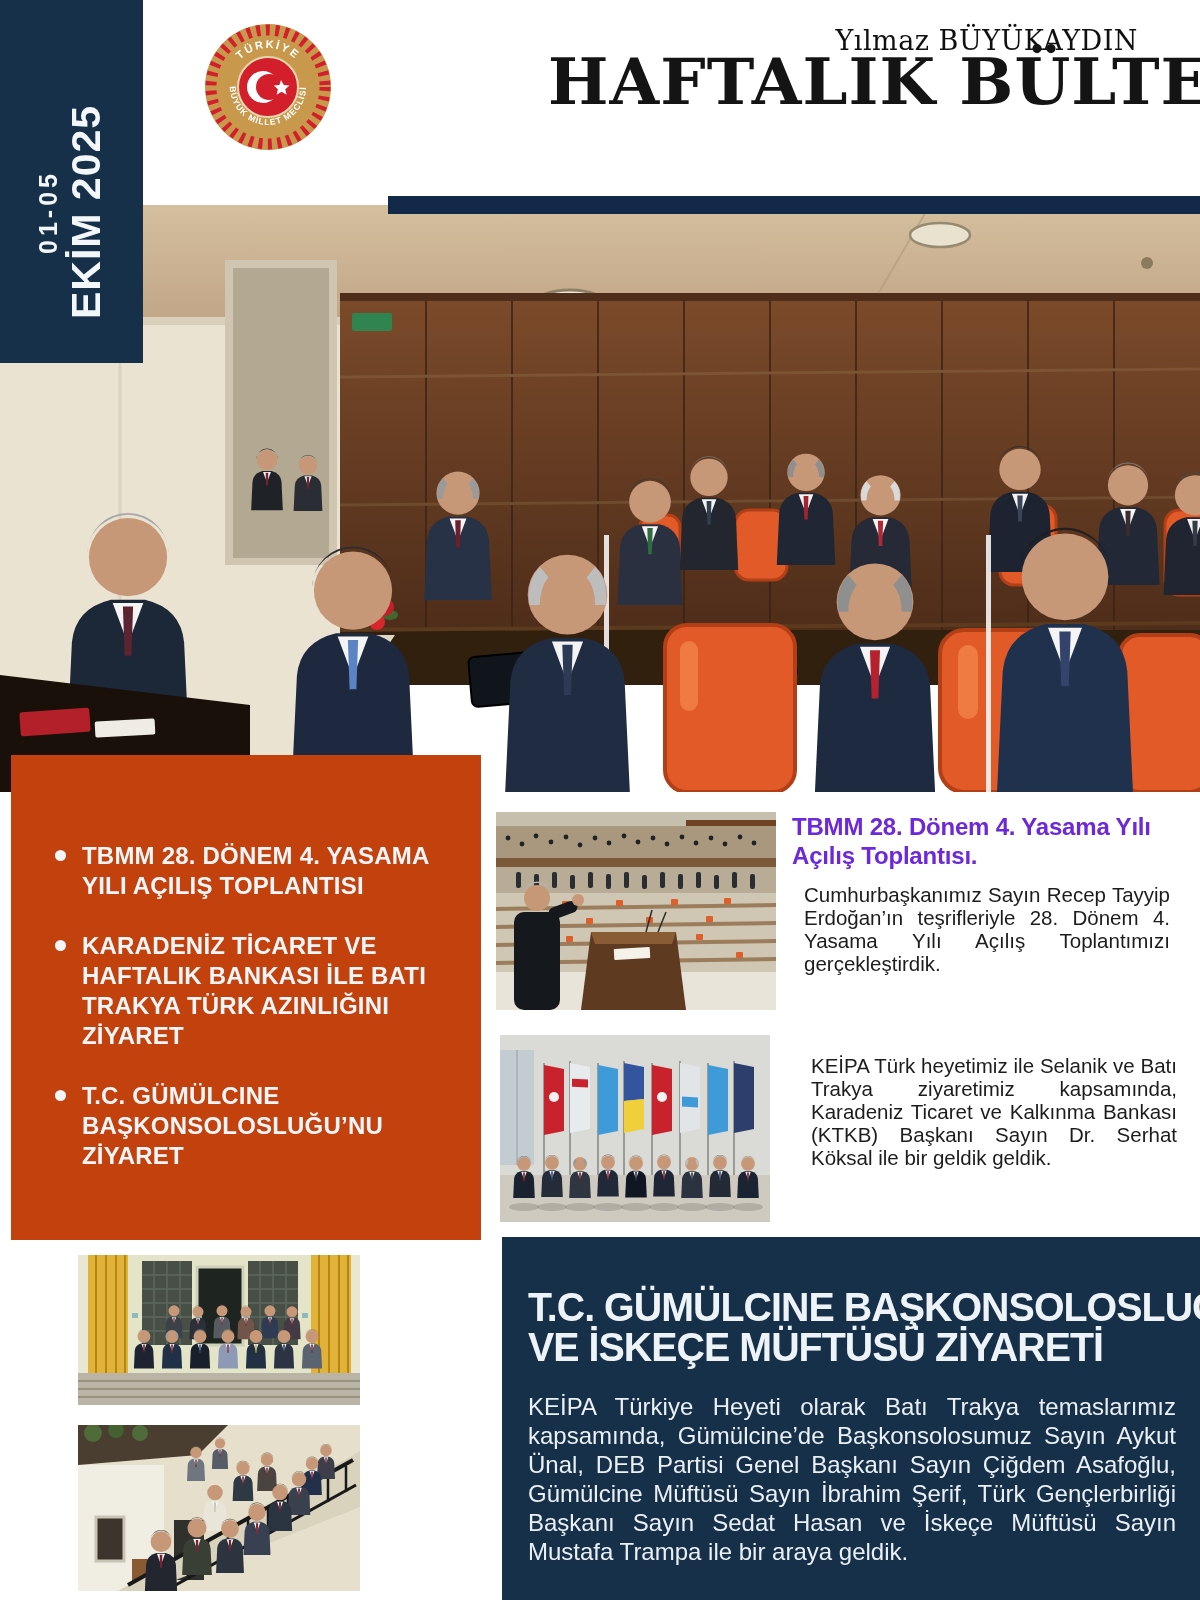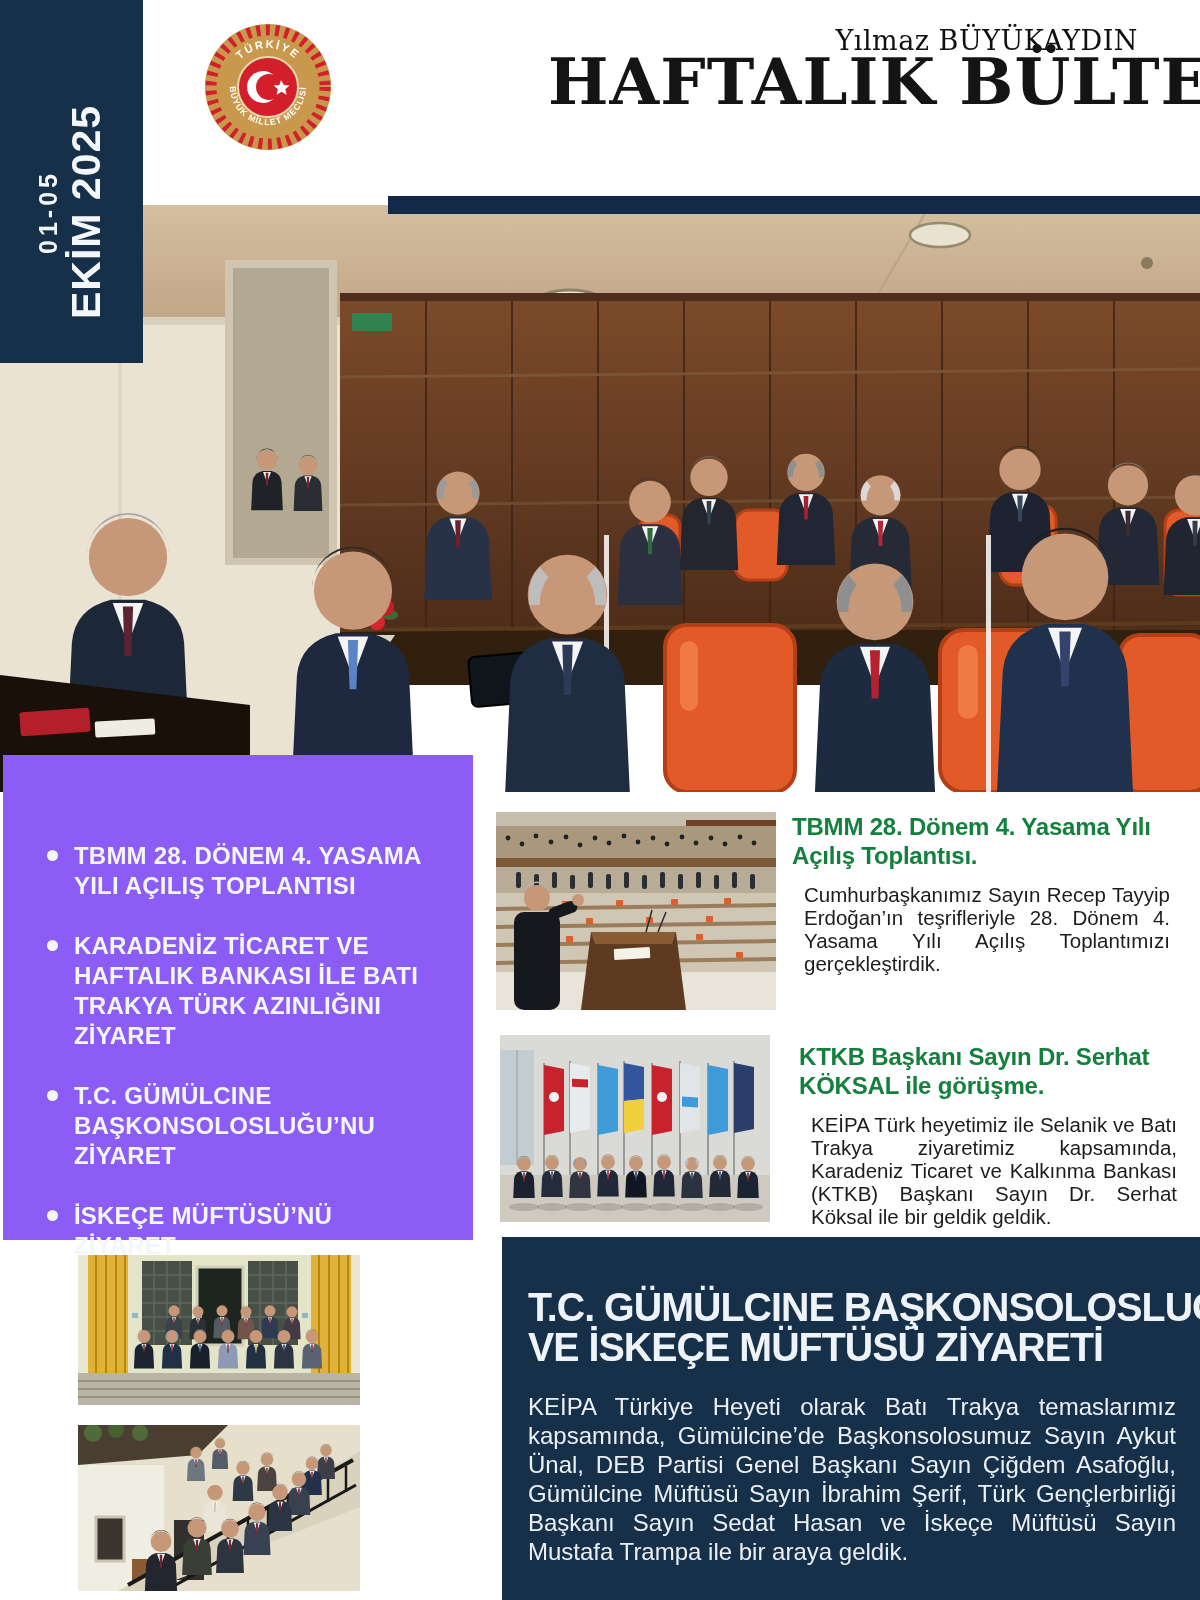--- a/index.html
+++ b/index.html
@@ -27,34 +27,34 @@
   
   .main-photo{left:0;top:205px;width:1200px;height:587px;}
   .photo-frame{background:#ddd;}
   .article-photo-1{left:496px;top:812px;width:280px;height:198px;}
   .article-photo-2{left:500px;top:1035px;width:270px;height:187px;}
   .visit-photo-1{left:78px;top:1255px;width:282px;height:150px;}
   .visit-photo-2{left:78px;top:1425px;width:282px;height:166px;}
   svg{display:block;}
 
   
-  .highlights{left:3px;top:755px;width:470px;height:485px;background:#8b5cf6;
+  .highlights{left:11px;top:755px;width:470px;height:485px;background:#c2410c;
               box-sizing:border-box;padding:86px 34px 0 44px;}
   .highlights ul{margin:0;padding:0;list-style:none;}
   .highlights li{display:flex;gap:16px;margin-bottom:30px;
                  color:#f2f6f9;font-size:24px;line-height:30px;font-weight:700;
                  letter-spacing:.2px;}
   .highlights .dot{flex:0 0 auto;width:11px;height:11px;border-radius:50%;
                    background:#f2f6f9;margin-top:9px;}
 
   
   .article-text{width:390px;}
   .article-text-1{left:792px;top:812px;}
   .article-text-2{left:799px;top:1042px;}
-  .article-title{font-size:24px;line-height:29px;font-weight:800;color:#15803d;
+  .article-title{font-size:24px;line-height:29px;font-weight:800;color:#6d28d9;
                  margin:0 0 13px 0;letter-spacing:-.2px;}
   .article-body{font-size:20.5px;line-height:23px;color:#1c1c1c;text-align:justify;
                 margin:12px;}
 
   
   .feature{left:502px;top:1237px;width:698px;height:363px;background:#16304a;
            box-sizing:border-box;padding:50px 26px 0 26px;}
   .feature-title{color:#eef3f7;font-weight:800;font-size:41px;line-height:40px;
                  letter-spacing:-1px;transform:scaleX(.96);transform-origin:left;
                  white-space:nowrap;}
@@ -228,24 +228,20 @@
         <span class="dot"></span>
         <span>TBMM 28. DÖNEM 4. YASAMA YILI AÇILIŞ TOPLANTISI</span>
       </li>
       <li>
         <span class="dot"></span>
         <span>KARADENİZ TİCARET VE HAFTALIK BANKASI İLE BATI TRAKYA TÜRK AZINLIĞINI ZİYARET</span>
       </li>
       <li>
         <span class="dot"></span>
         <span>T.C. GÜMÜLCINE BAŞKONSOLOSLUĞU’NU ZİYARET</span>
-      </li>
-      <li>
-        <span class="dot"></span>
-        <span>İSKEÇE MÜFTÜSÜ’NÜ ZİYARET</span>
       </li>
     </ul>
   </div>
 
   <div class="abs article-photo-1 photo-frame" role="img" aria-label="TBMM Genel Kurulu açılış konuşması">
     <svg viewBox="0 0 280 198" width="280" height="198">
       <rect width="280" height="198" fill="#d9d2c1"></rect>
       <rect width="280" height="14" fill="#c7bfae"></rect>
       <rect x="190" y="8" width="90" height="70" fill="#6e4223"></rect>
       <rect y="14" width="280" height="34" fill="#a9987e"></rect>
@@ -377,21 +373,20 @@
         <use href="#man" x="93" y="105" width="30" height="65" style="--suit:#20283a;--hair:#222;--tie:#a32430"></use>
         <use href="#man" x="121" y="107" width="30" height="63" style="--suit:#111722;--hair:#333;--tie:#2c3a55"></use>
         <use href="#man" x="149" y="105" width="30" height="65" style="--suit:#1f2737;--hair:#4a4a4a;--tie:#8a2330"></use>
         <use href="#man-bald" x="177" y="108" width="30" height="62" style="--suit:#2b3240;--hair:#bdbdbd;--tie:#30404f"></use>
         <use href="#man" x="205" y="106" width="30" height="64" style="--suit:#232a36;--hair:#2e2e2e;--tie:#35507a"></use>
         <use href="#man" x="233" y="108" width="30" height="62" style="--suit:#1b2433;--hair:#555;--tie:#6e1f2c"></use>
       </g>
     </svg>
   </div>
   <div class="abs article-text article-text-2">
-    <h2 class="article-title">KTKB Başkanı Sayın Dr. Serhat KÖKSAL ile görüşme.</h2>
     <p class="article-body">KEİPA Türk heyetimiz ile Selanik ve Batı Trakya ziyaretimiz kapsamında, Karadeniz Ticaret ve Kalkınma Bankası (KTKB) Başkanı Sayın Dr. Serhat Köksal ile bir geldik geldik.</p>
   </div>
 
   <div class="abs feature">
     <div class="feature-title">T.C. GÜMÜLCINE BAŞKONSOLOSLUĞU</div>
     <div class="feature-title">VE İSKEÇE MÜFTÜSÜ ZİYARETİ</div>
     <p class="feature-body">KEİPA Türkiye Heyeti olarak Batı Trakya temaslarımız kapsamında, Gümülcine’de Başkonsolosumuz Sayın Aykut Ünal, DEB Partisi Genel Başkanı Sayın Çiğdem Asafoğlu, Gümülcine Müftüsü Sayın İbrahim Şerif, Türk Gençlerbirliği Başkanı Sayın Sedat Hasan ve İskeçe Müftüsü Sayın Mustafa Trampa ile bir araya geldik.</p>
   </div>
 
   <div class="abs visit-photo-1 photo-frame" role="img" aria-label="Başkonsolosluk binası önünde toplu fotoğraf">

